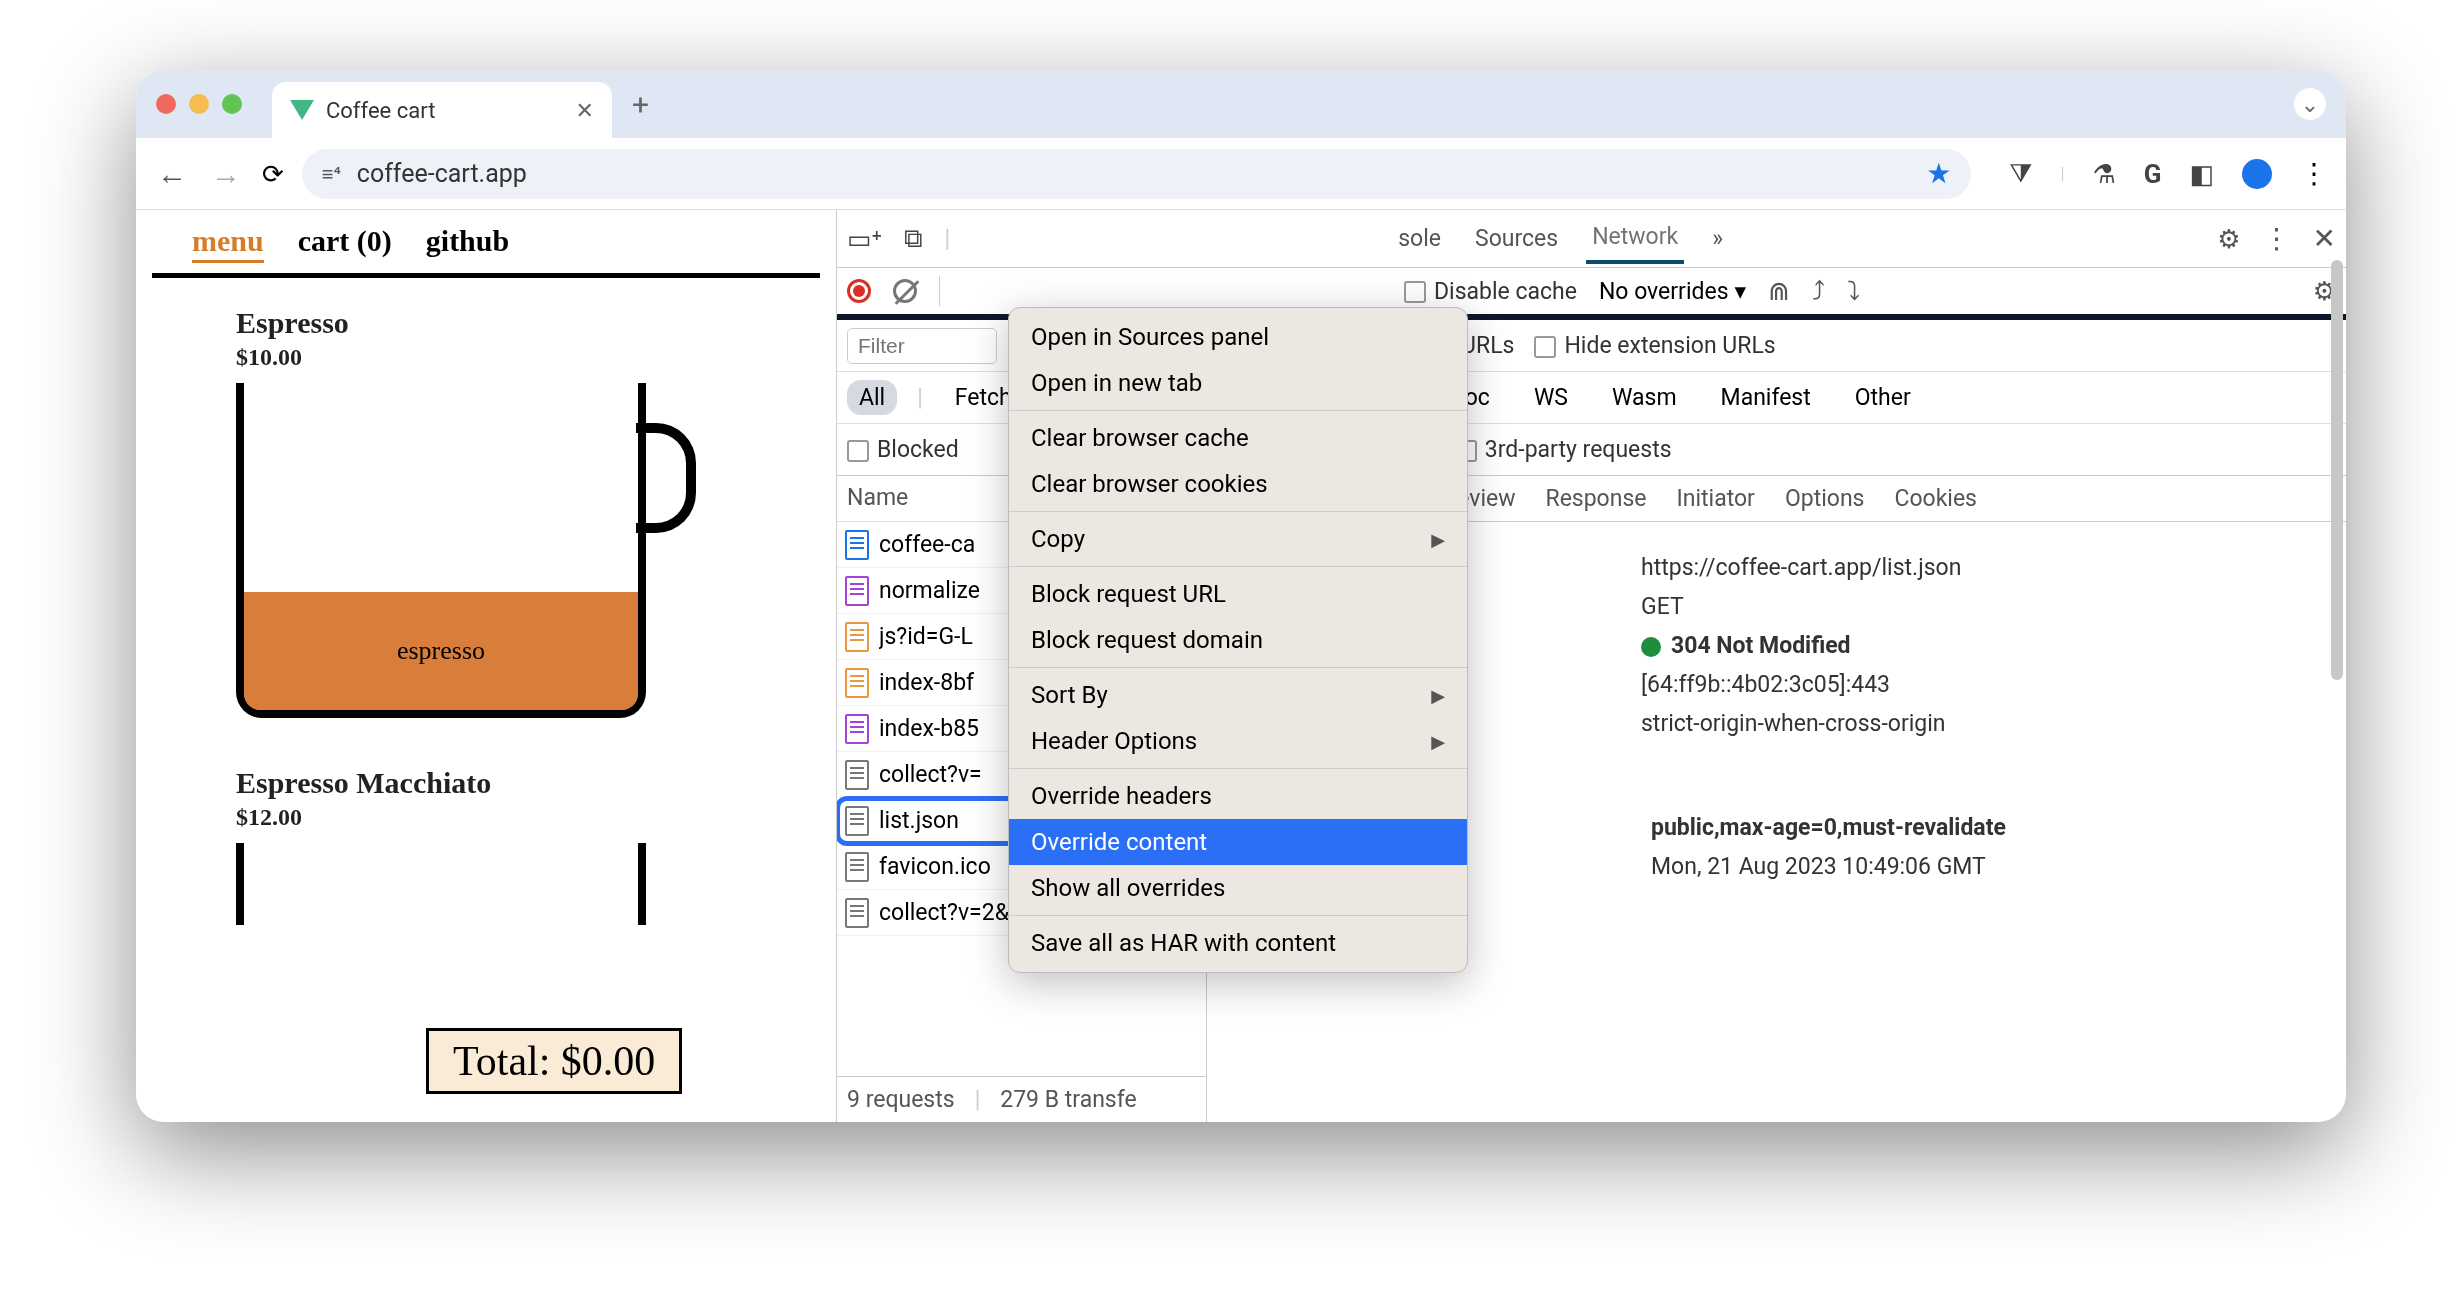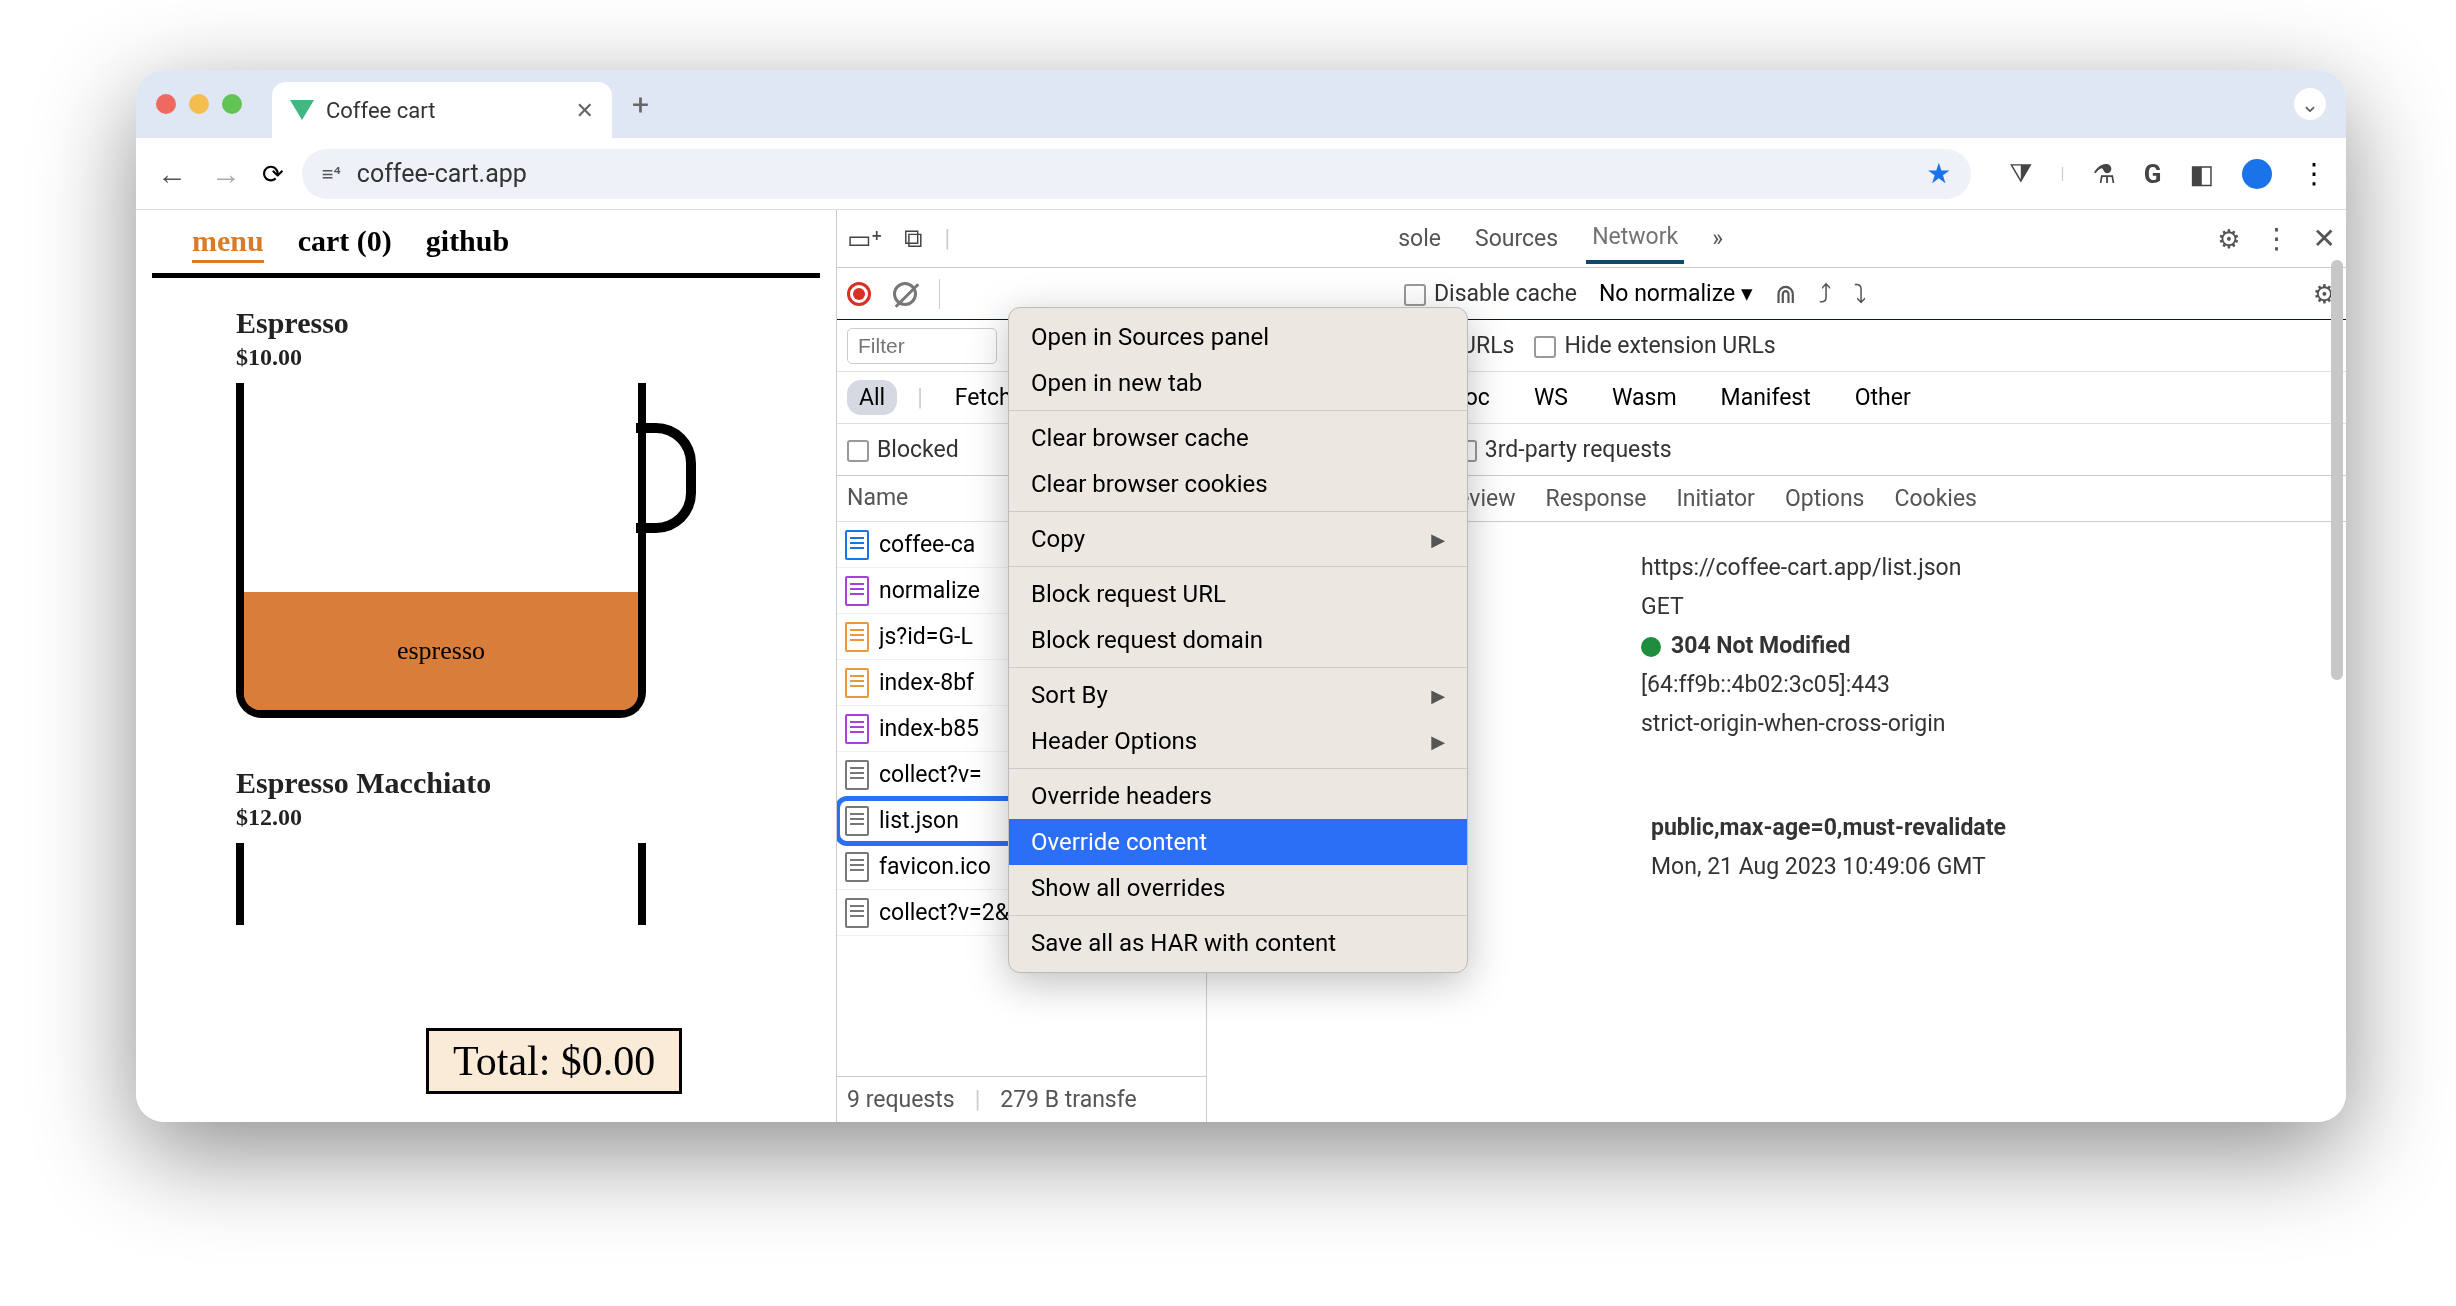--- a/index.html
+++ b/index.html
@@ -180,21 +180,21 @@
 .dt-tab { color: #555; padding: 10px 6px; cursor: pointer; }
 .dt-tab.active { color: #737373; border-bottom: 4px solid #0c4a6e; font-weight: 400; }
 .dt-tab.hidden-part { color: #555; }
 .dt-tabs .spacer { flex: 1; }
 .gear-small { font-size: 26px; color: #555; cursor: pointer; }
 .dt-kebab { font-size: 28px; color: #555; cursor: pointer; }
 .dt-close { font-size: 28px; color: #555; cursor: pointer; }
 
 .dt-toolbar {
   height: 52px;
-  border-bottom: 1px solid #0f172a;
+  border-bottom: 6px solid #0f172a;
   display: flex;
   align-items: center;
   padding: 0 10px;
   gap: 22px;
 }
 .rec-dot { width: 24px; height: 24px; border: 3px solid #d93025; border-radius: 50%; position: relative; }
 .rec-dot::after { content:''; position:absolute; inset:3px; background:#d93025; border-radius:50%; }
 .clear-icon { width: 24px; height: 24px; border: 3px solid #777; border-radius: 50%; position: relative; }
 .clear-icon::after { content:''; position:absolute; width:32px; height:3px; background:#777; top:9px; left:-5px; transform:rotate(-45deg); }
 .toolbar-sep { width:1px; height:30px; background:#ccc; }
@@ -444,21 +444,21 @@
         <span class="dt-close">✕</span>
       </div>
 
       <div class="dt-toolbar">
         <span class="rec-dot"></span>
         <span class="clear-icon"></span>
         <span class="toolbar-sep"></span>
         <span style="margin-left:420px;"></span>
         <span class="toolbar-label"><span class="checkbox"></span><span>Disable cache</span></span>
         <span class="throttle">
-          <span>No normalize</span>
+          <span>No overrides</span>
           <span>▾</span>
         </span>
         <span class="wifi-icon">⋒</span>
         <span class="upload-icon">⤴</span>
         <span class="download-icon">⤵</span>
         <div style="flex:1"></div>
         <span class="gear-small">⚙</span>
       </div>
 
       <div class="dt-filter">

